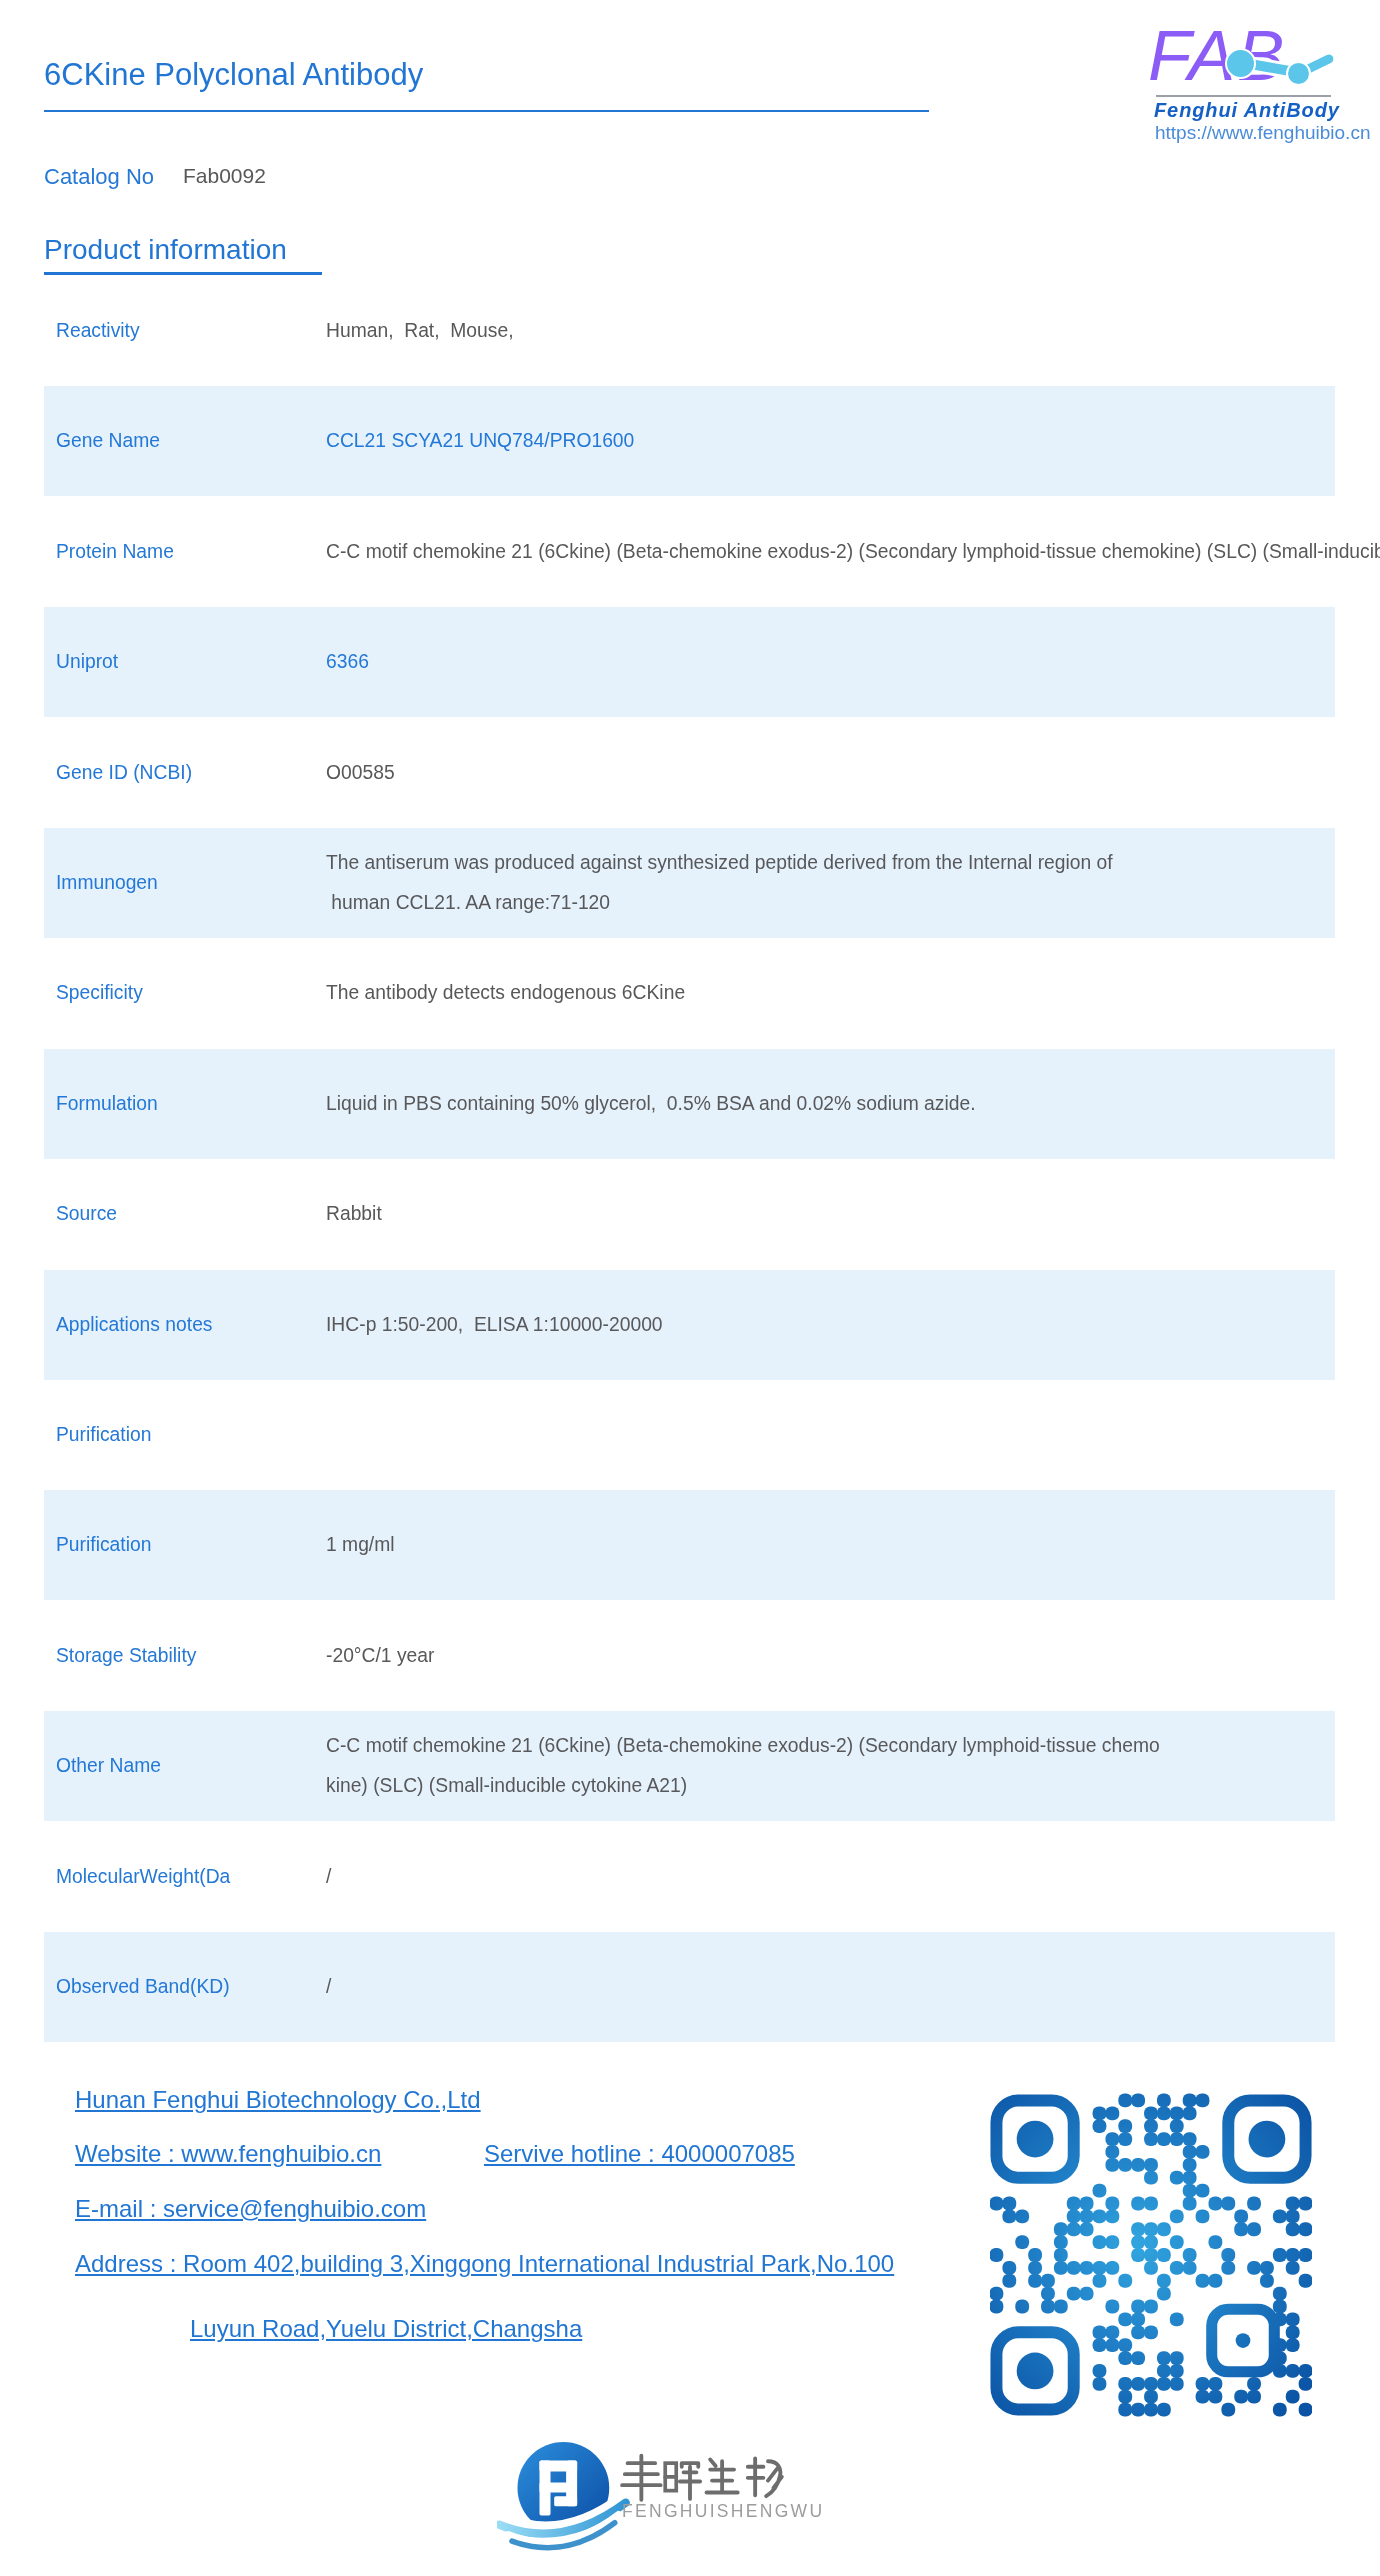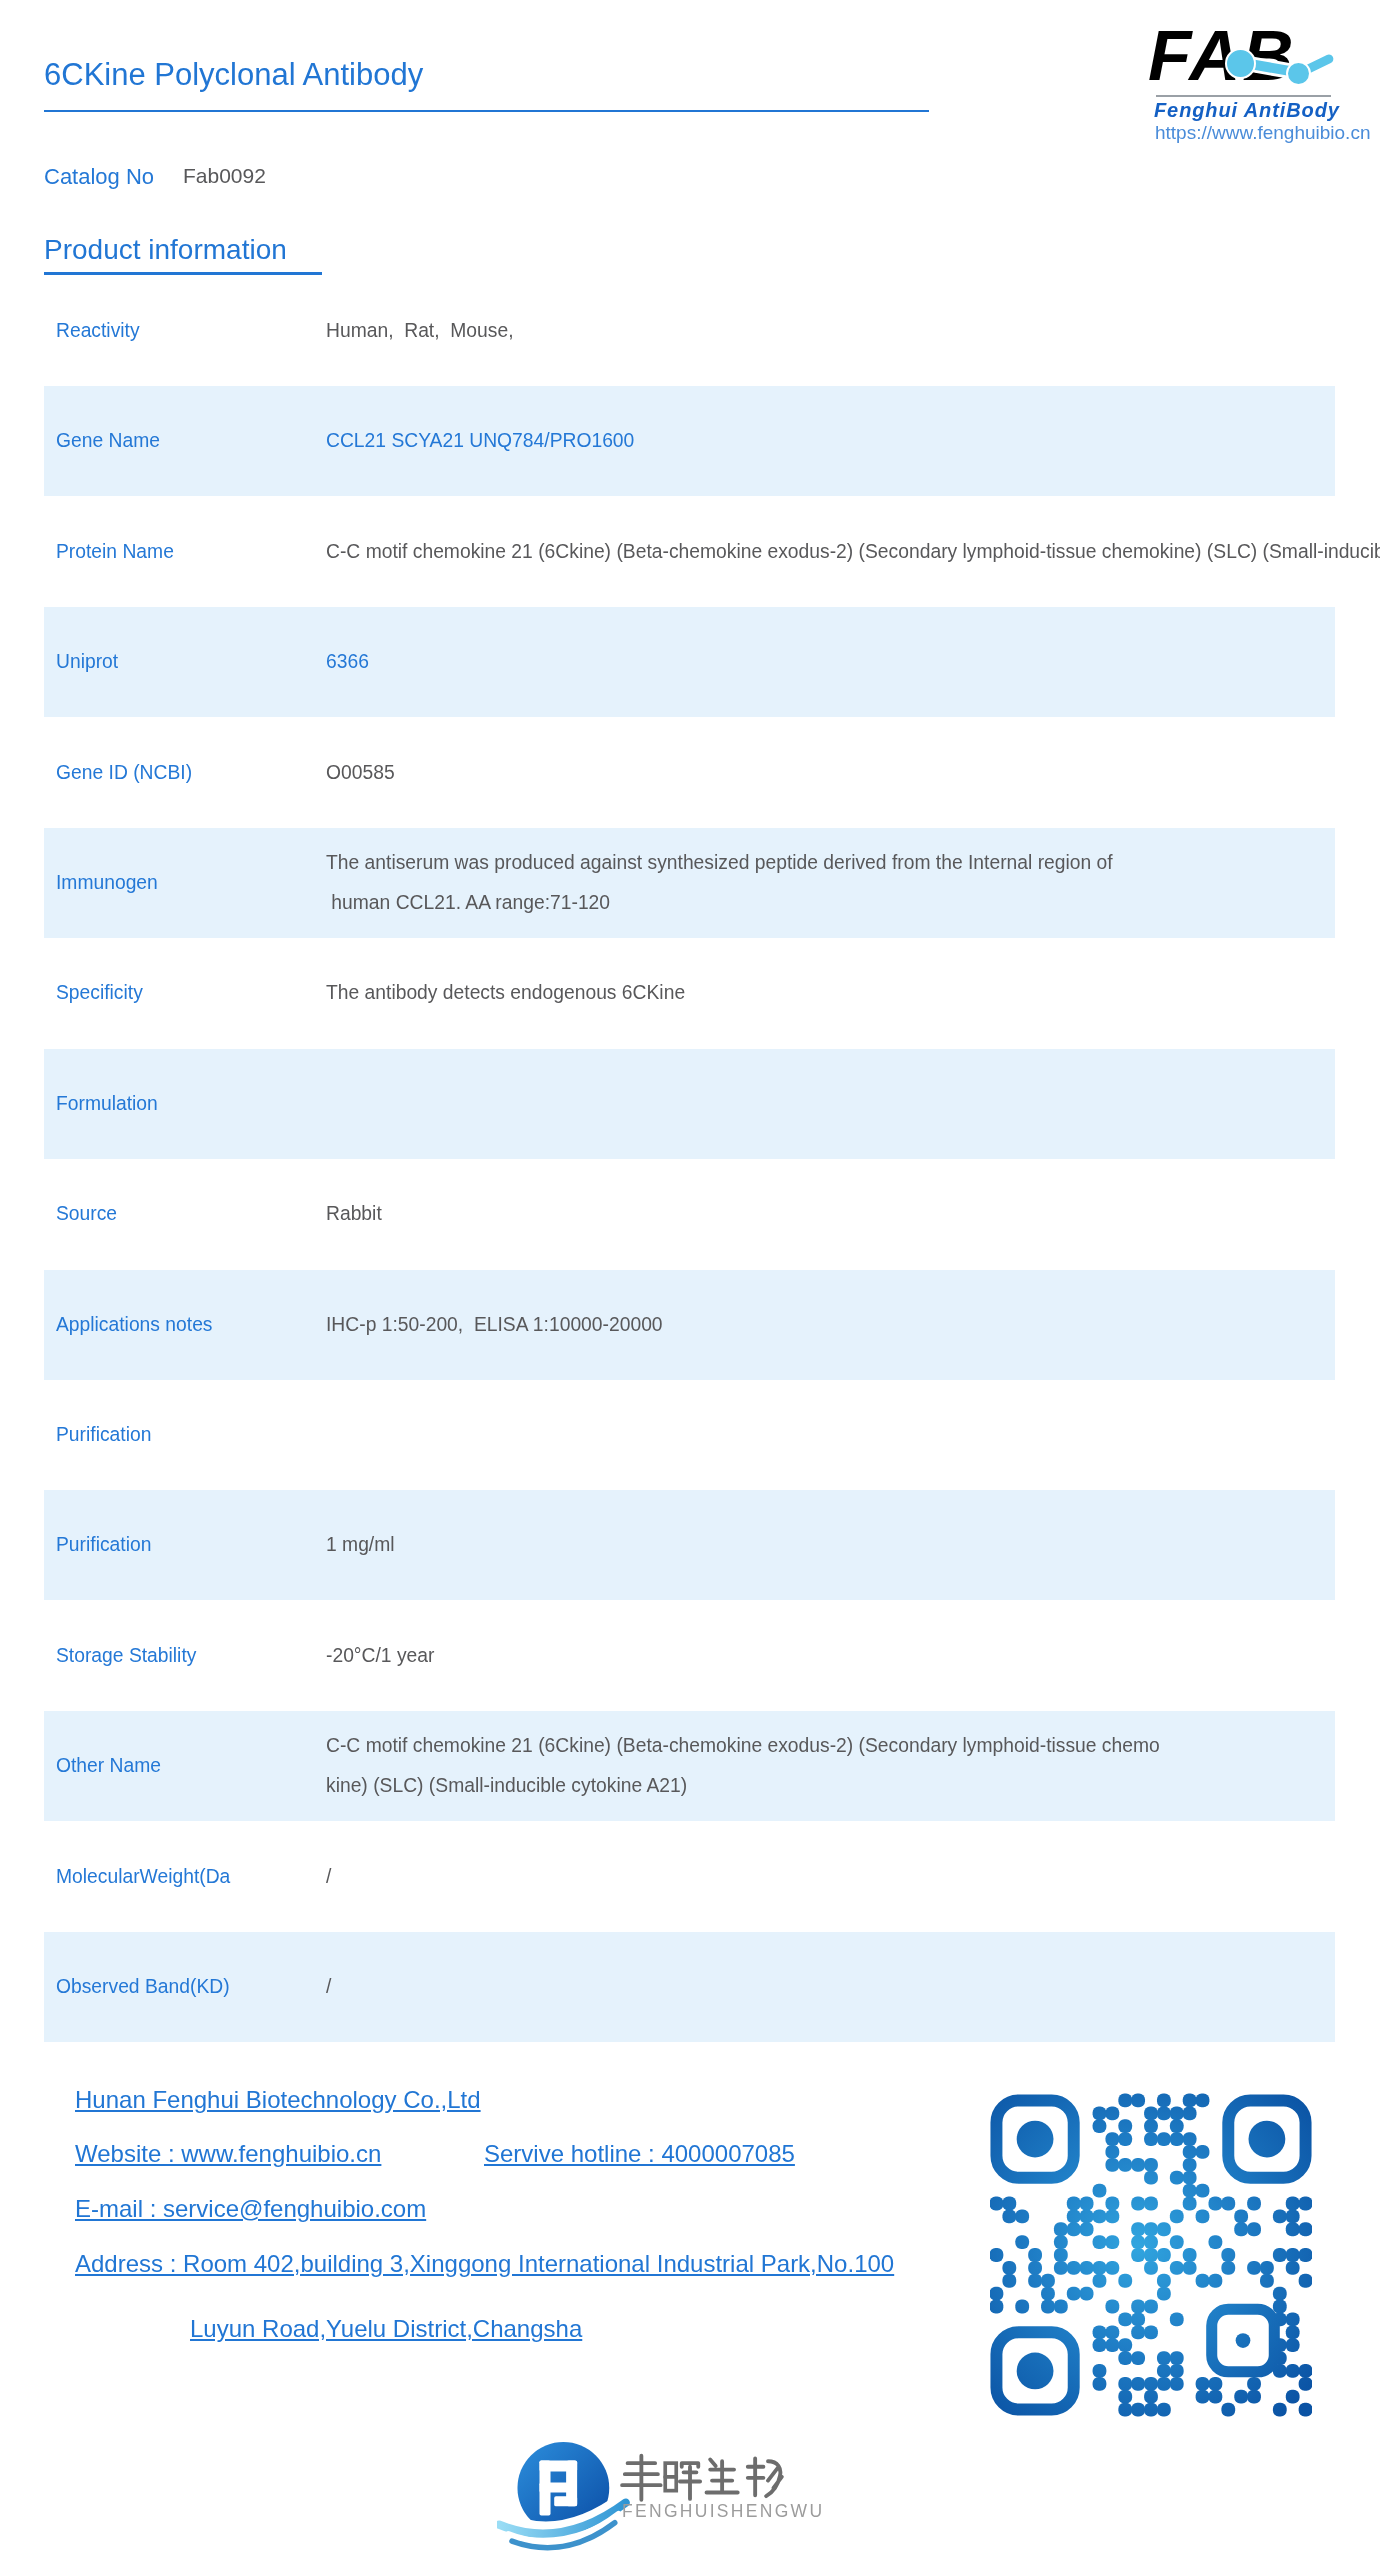--- a/index.html
+++ b/index.html
@@ -6,22 +6,22 @@
   body{width:1380px;height:2576px;position:relative;overflow:hidden;
        font-family:"Liberation Sans", sans-serif;}
   .abs{position:absolute;}
   
   .page-title{left:44px;top:57px;font-size:31px;color:#2176D4;}
   .title-rule{left:44px;top:110px;width:885px;height:1.8px;background:#2176D4;}
   .cat-label{left:44px;top:164px;font-size:22px;color:#2478D6;}
   .cat-value{left:183px;top:164px;font-size:21px;color:#58585A;}
   
   .fab-word{left:1148px;top:16.6px;width:193px;height:77px;line-height:77px;
-            font-size:71px;font-weight:bold;font-style:italic;letter-spacing:1.8px;
-            color:#000000;z-index:1;}
+            font-size:71px;font-weight:normal;font-style:italic;letter-spacing:1.8px;
+            color:#8b5cf6;z-index:1;}
   .bond{background:#5BC6EA;box-shadow:0 0 0 2.8px #fff;border-radius:5.5px;z-index:2;}
   .bond1{left:1239px;top:57px;width:59px;height:10px;transform:rotate(10deg);transform-origin:left center;}
   .bond2{left:1297px;top:70px;width:40px;height:9.2px;transform:rotate(-26deg);transform-origin:left center;}
   .mol{background:#5BC6EA;border:2.8px solid #fff;border-radius:50%;z-index:3;}
   .mol1{left:1225px;top:48px;width:27px;height:27px;}
   .mol2{left:1286px;top:61px;width:21px;height:21px;}
   .brand-rule{left:1156px;top:95px;width:175px;height:1.8px;background:#9AA0A6;z-index:4;}
   .brand-name{left:1154px;top:99px;font-size:20px;font-weight:bold;font-style:italic;
               letter-spacing:0.9px;color:#1460C4;}
   .brand-url{left:1148px;top:122px;font-size:19px;color:#4A8CD9;margin-left:7px;}
@@ -93,20 +93,21 @@
     <div class="rl">Immunogen</div>
     <div class="rv">The antiserum was produced against synthesized peptide derived from the Internal region of
  human CCL21. AA range:71-120</div>
   </div>
 <div class="row" style="top:938px">
     <div class="rl">Specificity</div>
     <div class="rv">The antibody detects endogenous 6CKine</div>
   </div>
 <div class="row alt" style="top:1049px">
     <div class="rl">Formulation</div>
+    <div class="rv">Liquid in PBS containing 50% glycerol,  0.5% BSA and 0.02% sodium azide.</div>
   </div>
 <div class="row" style="top:1159px">
     <div class="rl">Source</div>
     <div class="rv">Rabbit</div>
   </div>
 <div class="row alt" style="top:1270px">
     <div class="rl">Applications notes</div>
     <div class="rv">IHC-p 1:50-200,  ELISA 1:10000-20000</div>
   </div>
 <div class="row" style="top:1380px">

